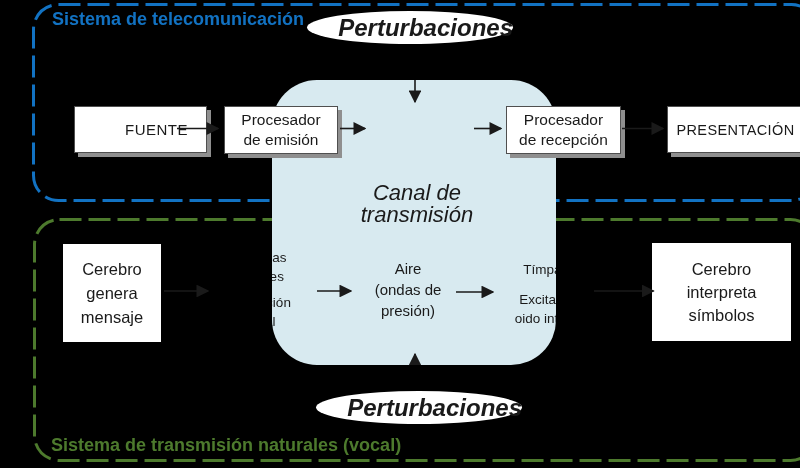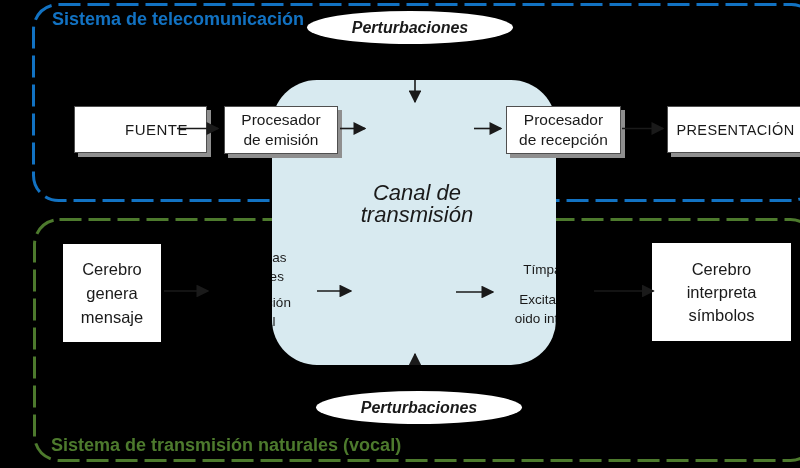--- a/index.html
+++ b/index.html
@@ -29,22 +29,22 @@
   .box.framed{border:1px solid #4f4f4f;box-shadow:4px 4px 0 #8f8f8f;}
   #box-fuente{left:50px;top:106px;width:99px;height:45px;font-size:15px;letter-spacing:.5px;padding-left:32px;}
   #box-emisor{left:200px;top:106px;width:112px;height:46px;font-size:15.5px;line-height:20px;}
   #box-red{left:346px;top:106px;width:101px;height:45px;font-size:18px;}
   #box-receptor{left:482px;top:106px;width:113px;height:46px;font-size:15.5px;line-height:20px;}
   #box-presentacion{left:643px;top:106px;width:135px;height:45px;font-size:14.5px;letter-spacing:.4px;}
   #box-cerebro-emisor{left:39px;top:244px;width:98px;height:98px;font-size:16.5px;line-height:24px;}
   #box-cerebro-receptor{left:628px;top:243px;width:139px;height:98px;font-size:16.5px;line-height:23px;}
   
   .perturb{position:absolute;width:206px;height:33px;background:#fff;border-radius:50%;
-           display:flex;align-items:center;justify-content:center;z-index:5;
-           font-style:italic;font-weight:600;font-size:16px;}
+           display:flex;align-items:center;justify-content:flex-end;z-index:5;
+           font-style:italic;font-weight:600;font-size:24px;}
   #perturb-top{left:283px;top:11px;}
   #perturb-bottom{left:292px;top:391px;}
   
   #flow-arrows{z-index:4;}
 </style>
 </head>
 <body>
 
 <div class="stage">
 
@@ -52,20 +52,23 @@
     <rect id="frame-blue" x="9.5" y="4.5" width="783" height="196" rx="25" fill="none" stroke-width="3" stroke-dasharray="22 7" stroke="#1272c2"></rect>
     <rect id="frame-green" x="10.5" y="219.5" width="781" height="241" rx="25" fill="none" stroke-width="3" stroke-dasharray="22 7" stroke="#4d7a2d"></rect>
   </svg>
 
   <div class="sys-title" id="telecom-title">Sistema de telecomunicación</div>
   <div class="sys-title" id="natural-title">Sistema de transmisión naturales (vocal)</div>
 
   <div class="canal">
     <div class="canal-label" id="canal-title">Canal de
 transmisión</div>
+    <div class="canal-label" id="aire-label">Aire
+(ondas de
+presión)</div>
     <div class="canal-label" id="cuerdas-label">Cuerdas
 vocales</div>
     <div class="canal-label" id="articulacion-label">Articulación
 lingual</div>
     <div class="canal-label" id="timpano-label">Tímpano</div>
     <div class="canal-label" id="excitacion-label">Excitación
 oido interno</div>
 
     <svg id="canal-arrows" width="284" height="285" style="overflow:visible">
       <defs>

